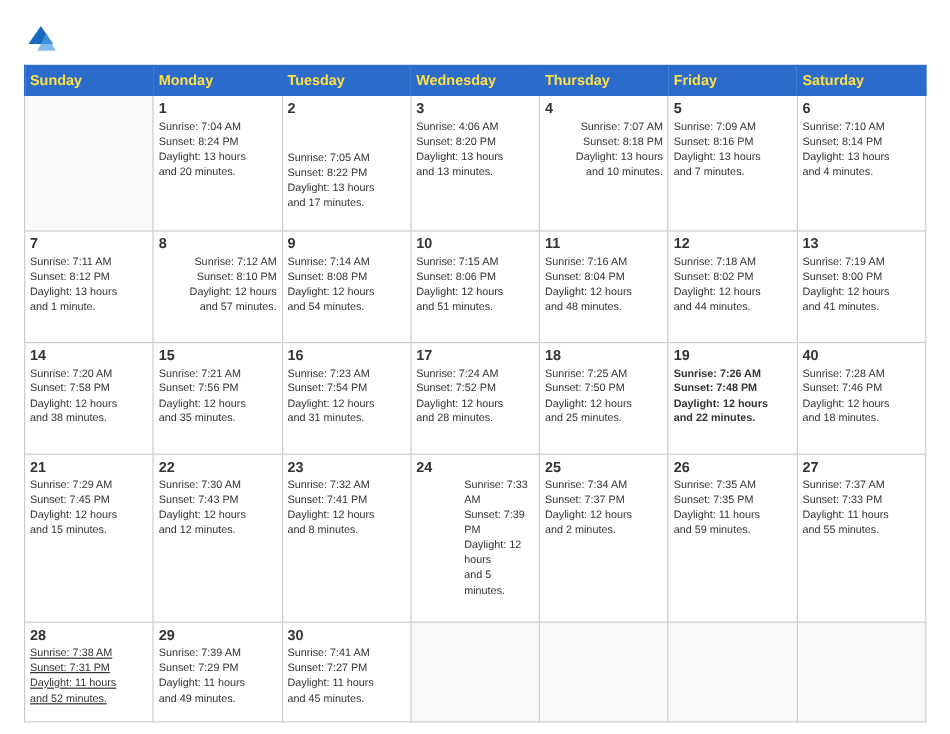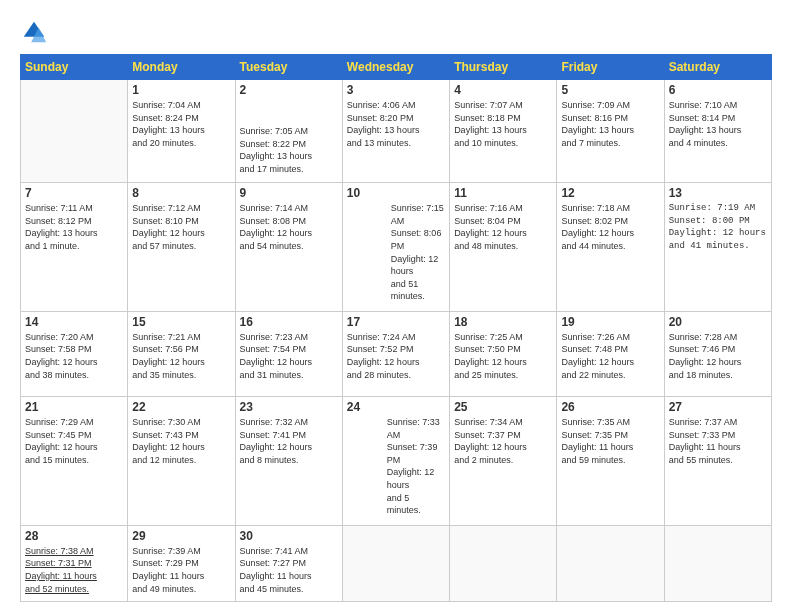--- a/index.html
+++ b/index.html
@@ -155,21 +155,21 @@
           </td>
           <td>
             <div class="day-num">3</div>
             <div class="day-info" style="white-space: pre-line;">Sunrise: 4:06 AM
 Sunset: 8:20 PM
 Daylight: 13 hours
 and 13 minutes.</div>
           </td>
           <td>
             <div class="day-num">4</div>
-            <div class="day-info" style="white-space: pre-line;">Sunrise: 7:07 AM
+            <div class="day-info" style="white-space: pre-line; text-align: right;">Sunrise: 7:07 AM
 Sunset: 8:18 PM
 Daylight: 13 hours
 and 10 minutes.</div>
           </td>
           <td>
             <div class="day-num">5</div>
             <div class="day-info" style="white-space: pre-line;">Sunrise: 7:09 AM
 Sunset: 8:16 PM
 Daylight: 13 hours
 and 7 minutes.</div>
@@ -185,56 +185,56 @@
         <tr>
           <td>
             <div class="day-num">7</div>
             <div class="day-info" style="white-space: pre-line;">Sunrise: 7:11 AM
 Sunset: 8:12 PM
 Daylight: 13 hours
 and 1 minute.</div>
           </td>
           <td>
             <div class="day-num">8</div>
-            <div class="day-info" style="white-space: pre-line;">Sunrise: 7:12 AM
+            <div class="day-info" style="white-space: pre-line; text-align: right;">Sunrise: 7:12 AM
 Sunset: 8:10 PM
 Daylight: 12 hours
 and 57 minutes.</div>
           </td>
           <td>
             <div class="day-num">9</div>
             <div class="day-info" style="white-space: pre-line;">Sunrise: 7:14 AM
 Sunset: 8:08 PM
 Daylight: 12 hours
 and 54 minutes.</div>
           </td>
           <td>
             <div class="day-num">10</div>
-            <div class="day-info" style="white-space: pre-line; margin-left: 44px;">Sunrise: 7:15 AM
+            <div class="day-info" style="white-space: pre-line;">Sunrise: 7:15 AM
 Sunset: 8:06 PM
 Daylight: 12 hours
 and 51 minutes.</div>
           </td>
           <td>
             <div class="day-num">11</div>
             <div class="day-info" style="white-space: pre-line;">Sunrise: 7:16 AM
 Sunset: 8:04 PM
 Daylight: 12 hours
 and 48 minutes.</div>
           </td>
           <td>
             <div class="day-num">12</div>
             <div class="day-info" style="white-space: pre-line;">Sunrise: 7:18 AM
 Sunset: 8:02 PM
 Daylight: 12 hours
 and 44 minutes.</div>
           </td>
           <td>
             <div class="day-num">13</div>
-            <div class="day-info" style="white-space: pre-line; font-family: Liberation Mono, monospace;">Sunrise: 7:19 AM
+            <div class="day-info" style="white-space: pre-line;">Sunrise: 7:19 AM
 Sunset: 8:00 PM
 Daylight: 12 hours
 and 41 minutes.</div>
           </td>
         </tr>
         <tr>
           <td>
             <div class="day-num">14</div>
             <div class="day-info" style="white-space: pre-line;">Sunrise: 7:20 AM
 Sunset: 7:58 PM
@@ -264,27 +264,27 @@
           </td>
           <td>
             <div class="day-num">18</div>
             <div class="day-info" style="white-space: pre-line;">Sunrise: 7:25 AM
 Sunset: 7:50 PM
 Daylight: 12 hours
 and 25 minutes.</div>
           </td>
           <td>
             <div class="day-num">19</div>
-            <div class="day-info" style="white-space: pre-line;">Sunrise: 7:26 AM
+            <div class="day-info" style="white-space: pre-line; font-weight: bold;">Sunrise: 7:26 AM
 Sunset: 7:48 PM
 Daylight: 12 hours
 and 22 minutes.</div>
           </td>
           <td>
-            <div class="day-num">20</div>
+            <div class="day-num">40</div>
             <div class="day-info" style="white-space: pre-line;">Sunrise: 7:28 AM
 Sunset: 7:46 PM
 Daylight: 12 hours
 and 18 minutes.</div>
           </td>
         </tr>
         <tr>
           <td>
             <div class="day-num">21</div>
             <div class="day-info" style="white-space: pre-line;">Sunrise: 7:29 AM

